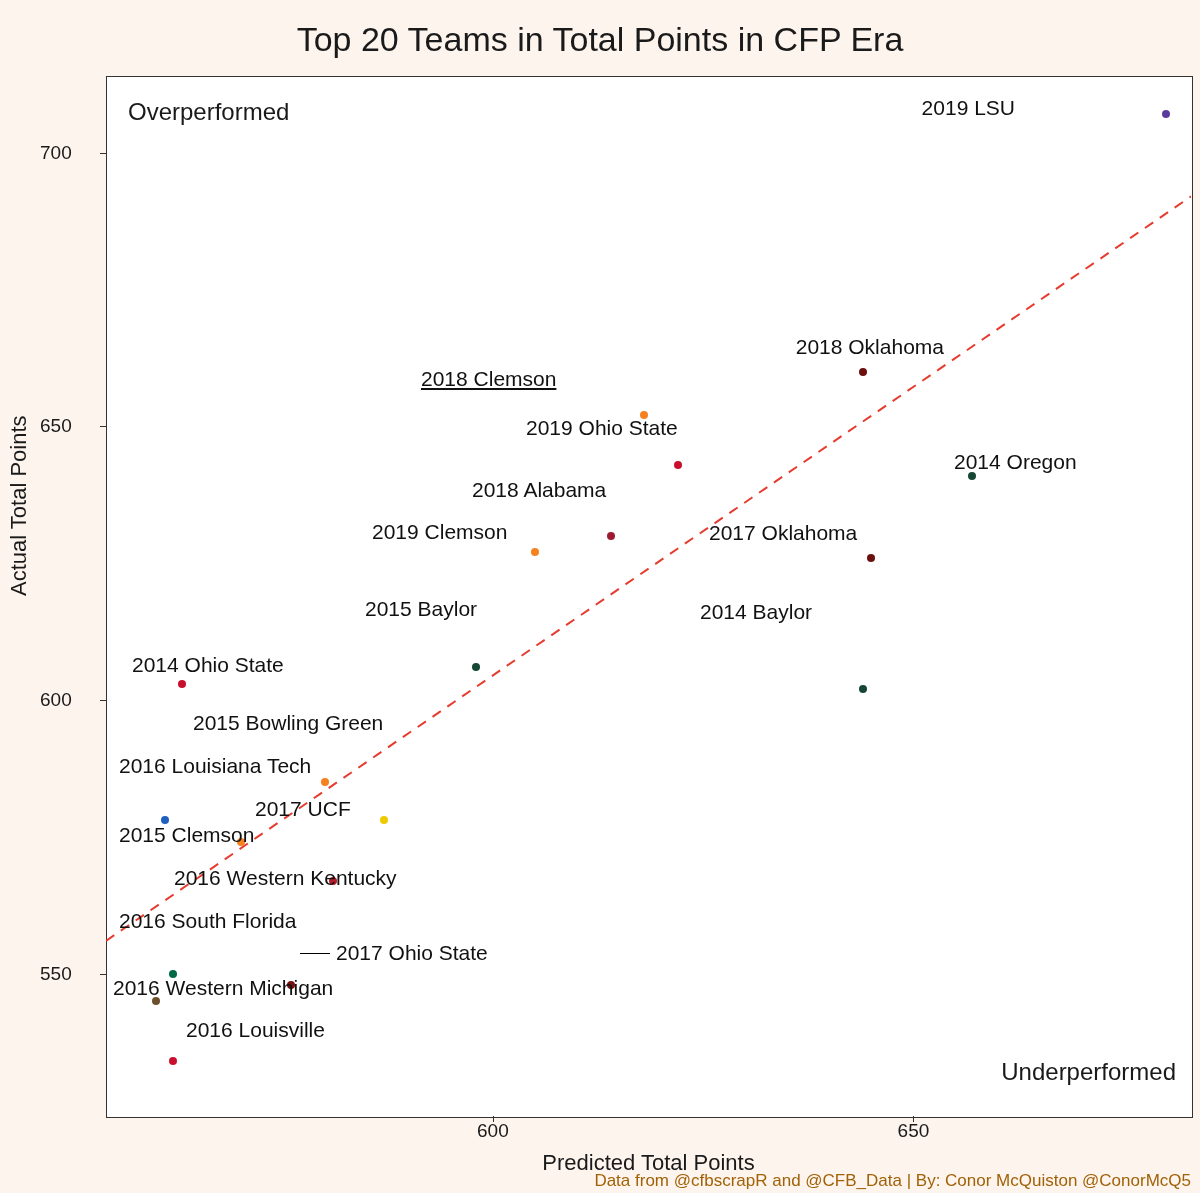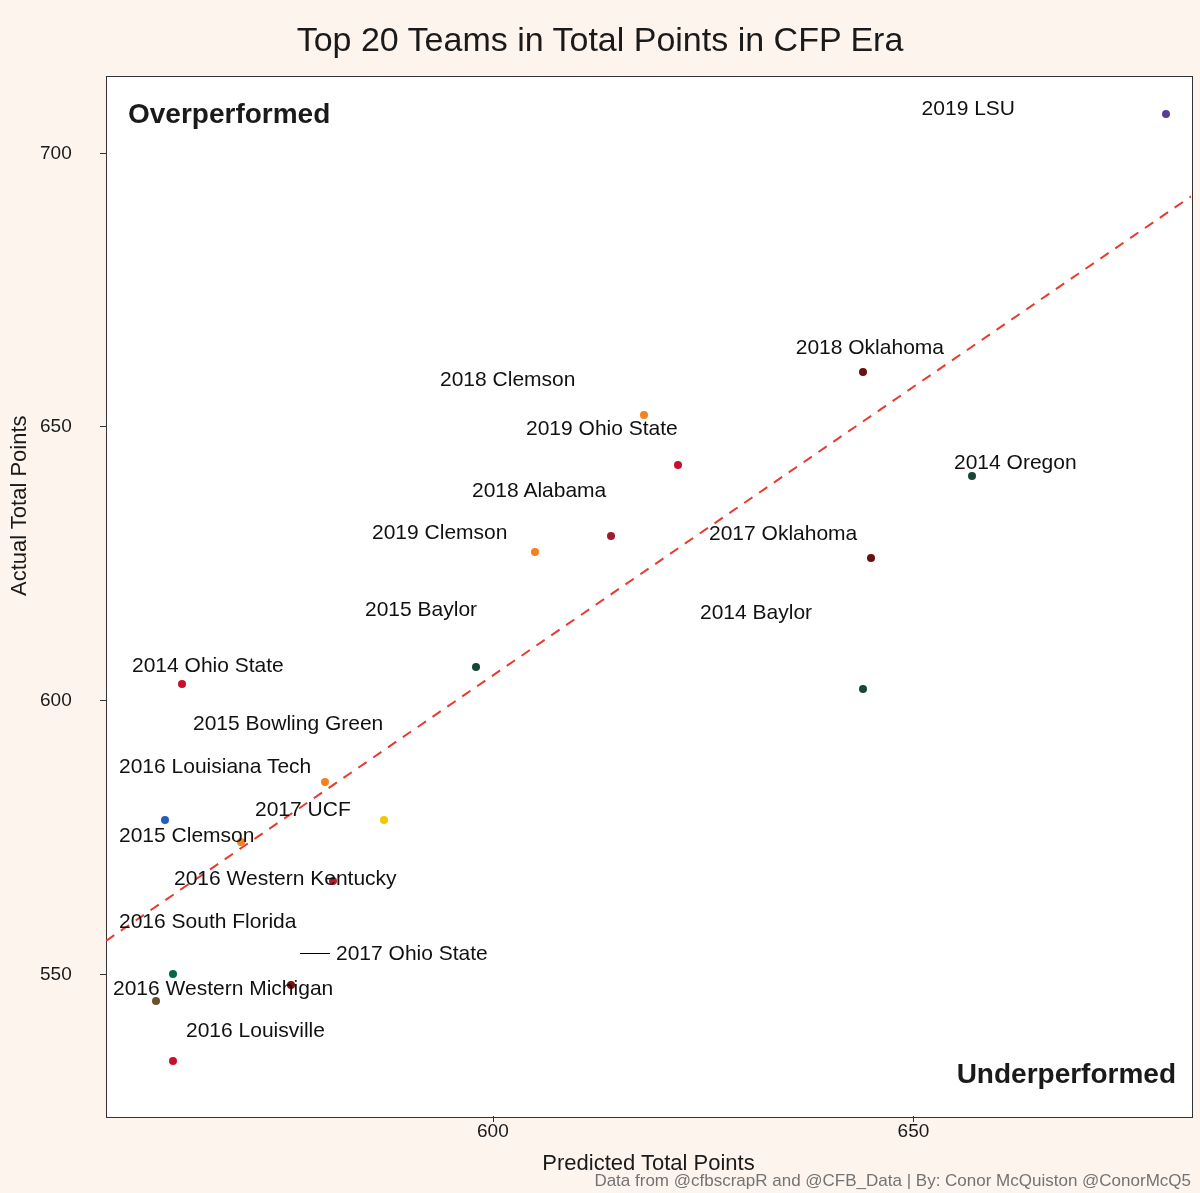--- a/index.html
+++ b/index.html
@@ -21,34 +21,34 @@
   .xlabel{
     position:absolute;left:106px;width:1085px;top:1150px;
     text-align:center;font-size:22px;
   }
   .ylabel{
     position:absolute;left:6px;top:596px;transform:rotate(-90deg);
     transform-origin:left top;
     font-size:22px;white-space:nowrap;
   }
   .caption{
-    position:absolute;right:9px;bottom:2px;font-size:17px;color:#737373;
+    position:absolute;right:9px;bottom:2px;font-size:17px;color:#a16207;
   }
   .tick-x{
     position:absolute;top:1120px;font-size:19px;transform:translateX(-50%);
   }
   .tick-y{
     position:absolute;font-size:19px;right:1100px;transform:translateY(-50%);
     text-align:left;width:60px;
   }
   .tick-line-x{position:absolute;width:1px;height:6px;background:#333;top:1116px}
   .tick-line-y{position:absolute;height:1px;width:6px;background:#333;left:100px}
   .pt{position:absolute;width:8px;height:8px;border-radius:50%;transform:translate(-50%,-50%)}
   .lbl{position:absolute;font-size:21px;white-space:nowrap;color:#111}
-  .corner{position:absolute;font-size:28px;font-weight:700}
+  .corner{position:absolute;font-size:24px;font-weight:400}
   .lead{position:absolute;height:1px;background:#000}
   svg.trend{position:absolute;left:106px;top:76px;width:1085px;height:1040px;pointer-events:none}
 </style>
 </head>
 <body>
 
 <div class="title">Top 20 Teams in Total Points in CFP Era</div>
 <div class="plot"></div>
 <div class="xlabel">Predicted Total Points</div>
 <div class="ylabel">Actual Total Points</div>
@@ -71,21 +71,21 @@
 <div class="tick-y" style="top: 700px;">600</div>
 <div class="tick-line-y" style="top: 426.316px;"></div>
 <div class="tick-y" style="top: 426.316px;">650</div>
 <div class="tick-line-y" style="top: 152.632px;"></div>
 <div class="tick-y" style="top: 152.632px;">700</div>
 <div class="pt" style="left: 1165.77px; top: 114.316px; background: rgb(90, 59, 156);"></div>
 <div class="lbl" style="right: 185px; top: 96px; text-align: right;">2019 LSU</div>
 <div class="pt" style="left: 862.977px; top: 371.579px; background: rgb(107, 15, 15);"></div>
 <div class="lbl" style="right: 256px; top: 335px;">2018 Oklahoma</div>
 <div class="pt" style="left: 644.295px; top: 415.368px; background: rgb(245, 130, 31);"></div>
-<div class="lbl" style="left: 440px; top: 367px;">2018 Clemson</div>
+<div class="lbl" style="left: 421px; top: 367px; text-decoration: underline;">2018 Clemson</div>
 <div class="pt" style="left: 677.938px; top: 464.632px; background: rgb(200, 16, 46);"></div>
 <div class="lbl" style="left: 478px; top: 416px; margin-left: 48px;">2019 Ohio State</div>
 <div class="pt" style="left: 610.651px; top: 535.789px; background: rgb(158, 27, 50);"></div>
 <div class="lbl" style="left: 472px; top: 478px;">2018 Alabama</div>
 <div class="pt" style="left: 972.318px; top: 475.579px; background: rgb(21, 71, 52);"></div>
 <div class="lbl" style="left: 954px; top: 450px;">2014 Oregon</div>
 <div class="pt" style="left: 871.388px; top: 557.684px; background: rgb(107, 15, 15);"></div>
 <div class="lbl" style="left: 709px; top: 521px;">2017 Oklahoma</div>
 <div class="pt" style="left: 534.953px; top: 552.211px; background: rgb(245, 130, 31);"></div>
 <div class="lbl" style="left: 372px; top: 520px;">2019 Clemson</div>

